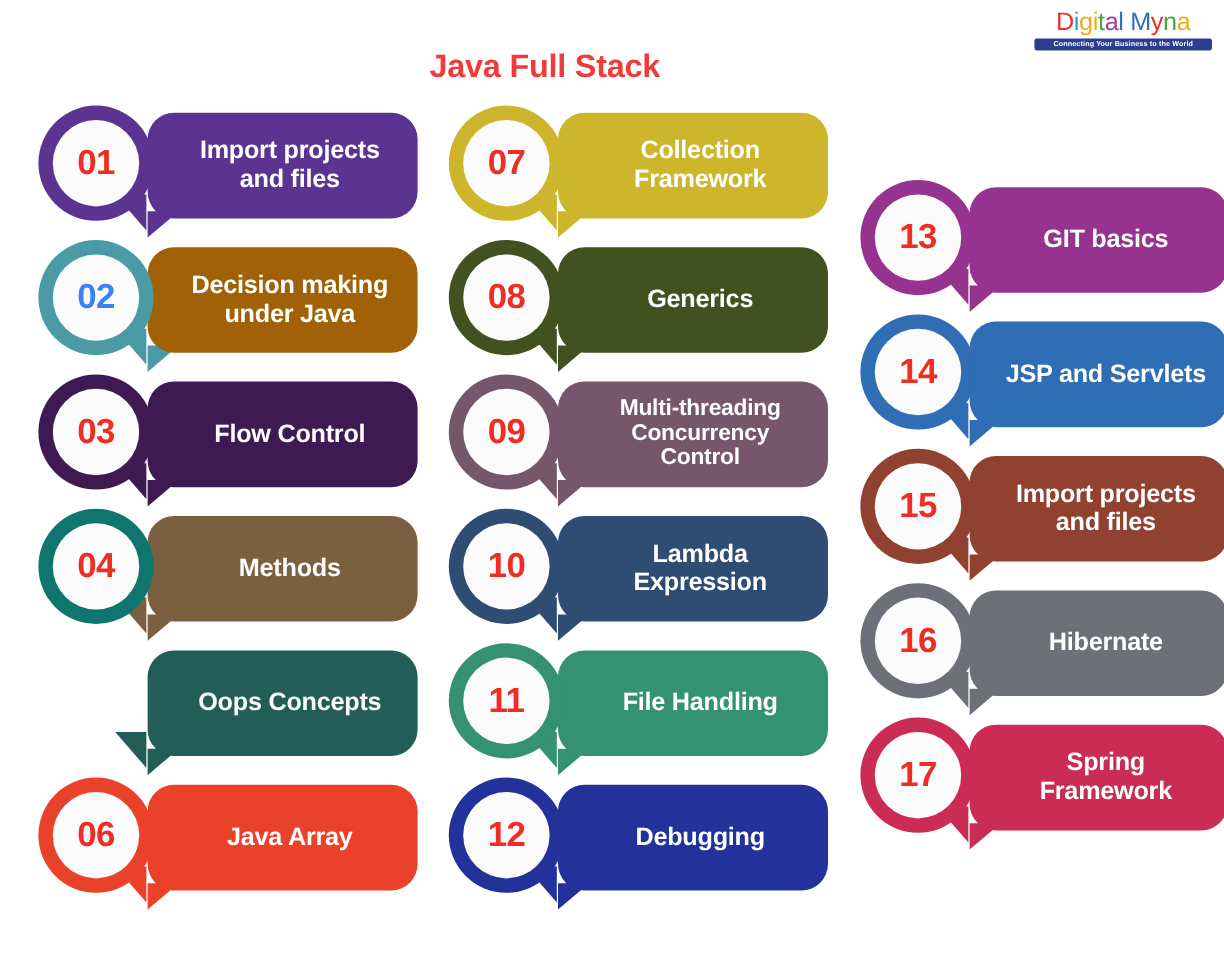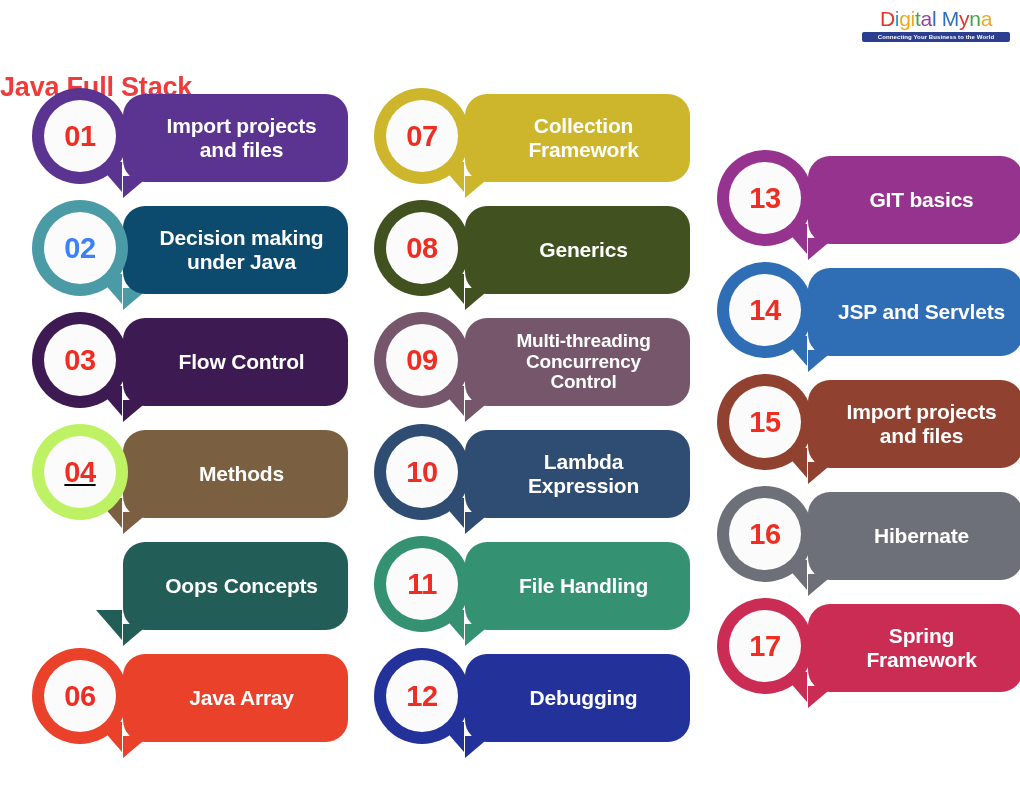--- a/index.html
+++ b/index.html
@@ -44,26 +44,25 @@
     white-space: nowrap;
     overflow: hidden;
   }
 
   
   #page-title {
     position: absolute;
     top: 40px;
     left: 0;
     width: 908px;
-    text-align: left;
+    text-align: center;
     font-size: 27px;
     font-weight: bold;
     color: #ef3b39;
     letter-spacing: -0.2px;
-    margin-top: 32px;
   }
 
   
   .column {
     position: absolute;
   }
   #column-1 { left: 18px;  top: 88px; width: 330px; }
   #column-2 { left: 360px; top: 88px; width: 330px; }
   #column-3 { left: 703px; top: 150px; width: 320px; }
 
@@ -190,21 +189,21 @@
       </div>
       <div class="circle-tail" style="color: rgb(91, 51, 145);"></div>
       <div class="circle" style="background: rgb(91, 51, 145);">
         <div class="circle-inner">
           <div class="circle-number" style="color: rgb(239, 46, 35);">01</div>
         </div>
       </div>
     </div>
     <div class="item">
       <div class="bar-tail" style="color: rgb(74, 155, 166);"></div>
-      <div class="bar" style="background: #0c4a6e;">
+      <div class="bar" style="background: #a16207;">
         <div class="bar-label">Decision making
 under Java</div>
       </div>
       <div class="circle-tail" style="color: rgb(74, 155, 166);"></div>
       <div class="circle" style="background: rgb(74, 155, 166);">
         <div class="circle-inner">
           <div class="circle-number" style="color: #3b82f6;">02</div>
         </div>
       </div>
     </div>
@@ -219,21 +218,21 @@
           <div class="circle-number" style="color: rgb(239, 46, 35); text-align: right;">03</div>
         </div>
       </div>
     </div>
     <div class="item">
       <div class="bar-tail" style="color: rgb(122, 96, 65);"></div>
       <div class="bar" style="background: rgb(122, 96, 65);">
         <div class="bar-label">Methods</div>
       </div>
       <div class="circle-tail" style="color: rgb(122, 96, 65);"></div>
-      <div class="circle" style="background: #bef264; text-decoration: underline;">
+      <div class="circle" style="background: #0f766e;">
         <div class="circle-inner">
           <div class="circle-number" style="color: rgb(239, 46, 35);">04</div>
         </div>
       </div>
     </div>
     <div class="item">
       <div class="bar-tail" style="color: rgb(34, 94, 87);"></div>
       <div class="bar" style="background: rgb(34, 94, 87);">
         <div class="bar-label">Oops Concepts</div>
       </div>

